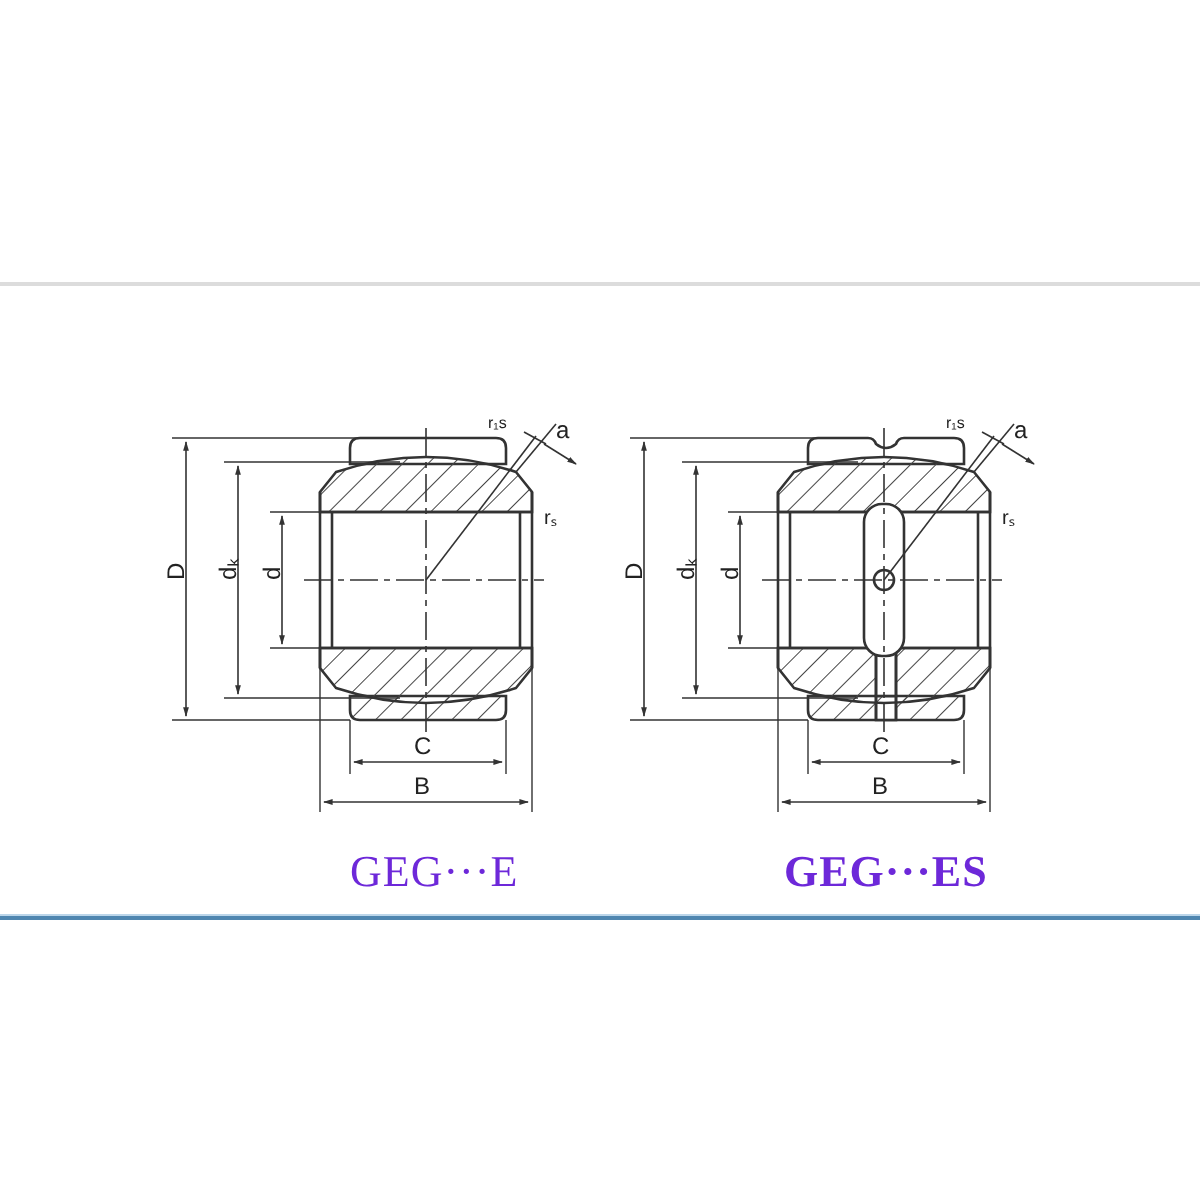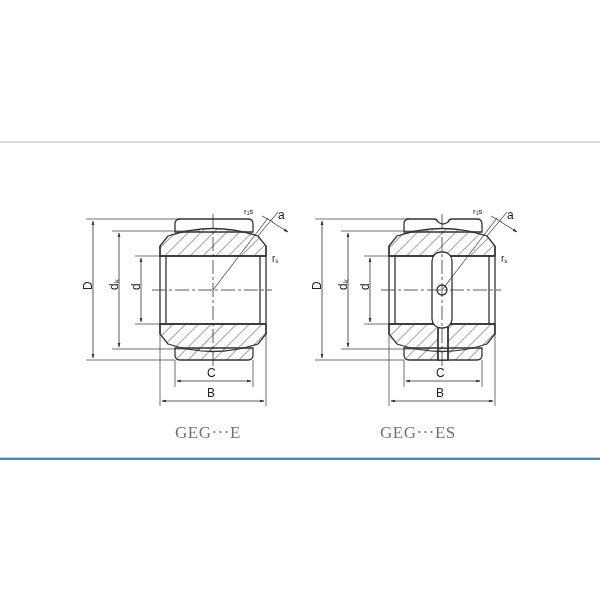--- a/index.html
+++ b/index.html
@@ -1,21 +1,21 @@
 <!DOCTYPE html>
 <html><head>
 <meta charset="utf-8">
 <style>
   html,body{margin:0;padding:0;background:#ffffff;}
   body{width:600px;height:600px;position:relative;overflow:hidden;font-family:"Liberation Sans",sans-serif;}
   .hr-top{position:absolute;left:0;top:141px;width:600px;height:2px;background:#dcdcdc;}
   .hr-bottom{position:absolute;left:0;top:458px;width:600px;height:2px;background:#4f86b0;}
   .hr-bottom::before{content:"";position:absolute;left:0;top:-1px;width:600px;height:1px;background:#bcd6ea;}
   svg.drawing{position:absolute;left:0;top:0;}
-  .caption{position:absolute;top:423px;font-family:"Liberation Serif",serif;font-size:17px;color:#737373;letter-spacing:0.5px;}
+  .caption{position:absolute;top:423px;font-family:"Liberation Serif",serif;font-size:22px;color:#6d28d9;letter-spacing:0.5px;}
 </style>
 </head>
 <body>
 
 <div class="hr-top"></div>
 
 <svg class="drawing" width="600" height="600" viewBox="0 0 600 600">
   <defs>
     <pattern id="hatch" patternUnits="userSpaceOnUse" width="9" height="9" patternTransform="rotate(45)">
       <line x1="0" y1="0" x2="0" y2="9" stroke="#444" stroke-width="1"></line>
@@ -123,15 +123,15 @@
     <text x="136" y="294" transform="rotate(-90 136 290)">d</text>
     <text x="207" y="377">C</text>
     <text x="207" y="397">B</text>
     <text x="244" y="214" font-size="8">r₁s</text>
     <text x="278" y="219" font-size="12">a</text>
     <text x="272" y="262" font-size="10">rₛ</text>
   </g>
 </svg>
 
 <div class="caption" style="left:175px;">GEG···E</div>
-<div class="caption" style="left:380px;">GEG···ES</div>
+<div class="caption" style="left:392px;font-weight:bold;">GEG···ES</div>
 
 <div class="hr-bottom"></div>
 
 </body></html>

